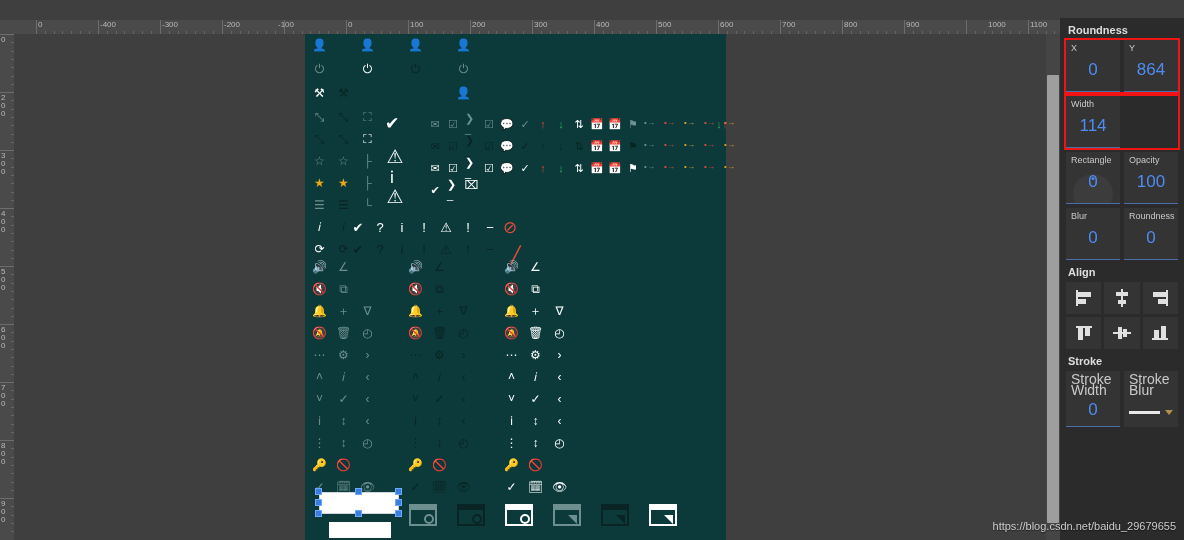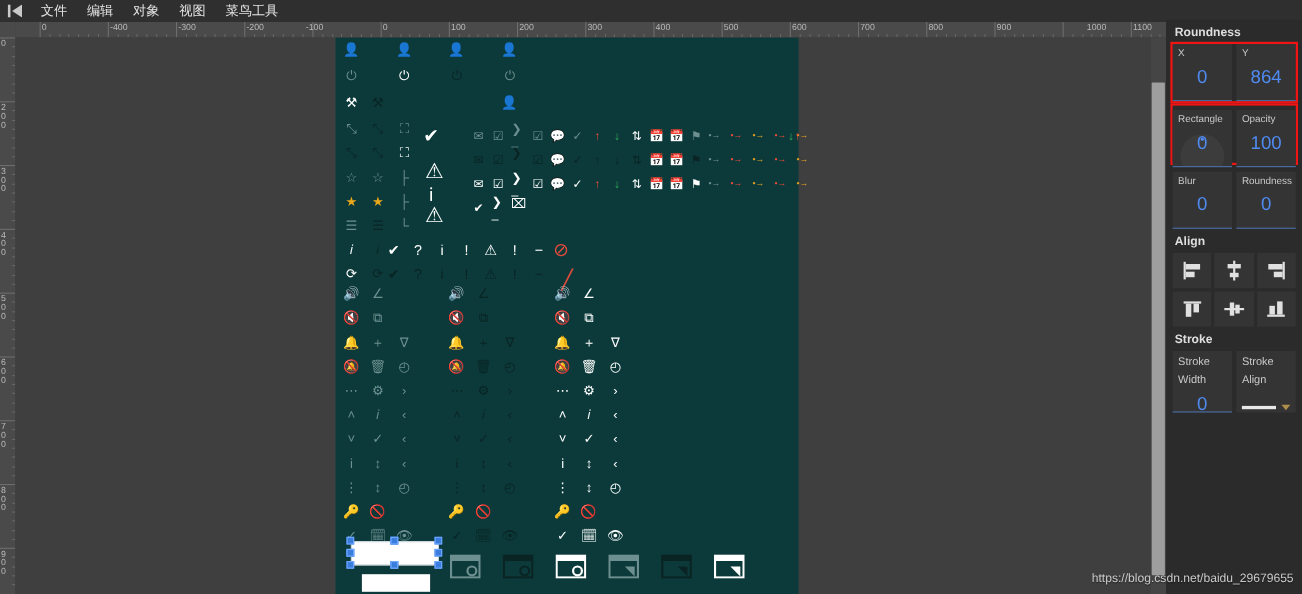--- a/index.html
+++ b/index.html
@@ -137,21 +137,21 @@
   }
   .align-btn {
     background: #343434; height: 32px; display: flex;
     align-items: center; justify-content: center;
   }
   .stroke-grid {
     display: grid; grid-template-columns: 1fr 1fr; gap: 4px;
   }
   .field.stroke-w { height: 56px; }
   .field.stroke-d { height: 56px; border-bottom: none; }
-  .field .lbl2 { font-size: 10px; color: #c9c9c9; line-height: 16px; }
+  .field .lbl2 { font-size: 14px; color: #c9c9c9; line-height: 11px; }
   .dash-row {
     display: flex; align-items: center; justify-content: center;
     gap: 5px; margin-top: 14px;
   }
   .dash-line { width: 32px; height: 3px; background: #e8e8e8; }
   .caret {
     width: 0; height: 0; border-left: 4px solid transparent;
     border-right: 4px solid transparent; border-top: 5px solid #b08f4a;
   }
 
@@ -160,33 +160,20 @@
     position: absolute; right: 8px; bottom: 8px;
     color: #d8d8d8; font-size: 11px; opacity: .92;
     text-shadow: 0 1px 1px rgba(0,0,0,.6);
   }
 </style>
 </head>
 <body>
 
 <div id="app">
 
-  <div class="menubar">
-    <div class="app-logo">
-      <svg width="14" height="12" viewBox="0 0 14 12">
-        <rect x="0" y="0" width="2.5" height="12" fill="#c9c9c9"></rect>
-        <polygon points="13,0 13,12 4,6" fill="#c9c9c9"></polygon>
-      </svg>
-    </div>
-    <div class="menu-item">文件</div>
-    <div class="menu-item">编辑</div>
-    <div class="menu-item">对象</div>
-    <div class="menu-item">视图</div>
-    <div class="menu-item">菜鸟工具</div>
-  </div>
 
   <div class="ruler-corner"></div>
   <div class="ruler-h" id="ruler-h">
       <div class="rh-tick" style="left: 22px;"></div>
       <div class="rh-label" style="left: 24px;">0</div>
       <div class="rh-sub" style="left: 30.8px;"></div>
       <div class="rh-sub" style="left: 39.6px;"></div>
       <div class="rh-sub" style="left: 48.4px;"></div>
       <div class="rh-sub" style="left: 57.2px;"></div>
       <div class="rh-sub" style="left: 66px;"></div>
@@ -663,20 +650,24 @@
         <div class="field">
           <div class="lbl">Y</div>
           <div class="val">864</div>
         </div>
       </div>
       <div class="redbox" style="left:-2px; top:-2px; width:116px; height:56px;"></div>
     </div>
 
     <div style="position:relative;">
       <div class="field-grid">
+        <div class="field">
+          <div class="lbl">Width</div>
+          <div class="val">114</div>
+        </div>
       </div>
       <div class="redbox" style="left:-2px; top:-2px; width:116px; height:56px;"></div>
     </div>
 
     <div class="field-grid">
       <div class="field">
         <div class="lbl">Rectangle</div>
         <div class="dial">
           <div class="dial-dot"></div>
         </div>
@@ -745,21 +736,21 @@
       </div>
     </div>
 
     <div class="section-head">Stroke</div>
     <div class="stroke-grid">
       <div class="field stroke-w">
         <div class="lbl2">Stroke Width</div>
         <div class="val" style="margin-top:4px;">0</div>
       </div>
       <div class="field stroke-d">
-        <div class="lbl2">Stroke Align</div>
+        <div class="lbl2">Stroke Blur</div>
         <div class="dash-row">
           <div class="dash-line"></div>
           <div class="caret"></div>
         </div>
       </div>
     </div>
   </div>
 
   <div class="watermark">https://blog.csdn.net/baidu_29679655</div>
 </div>

